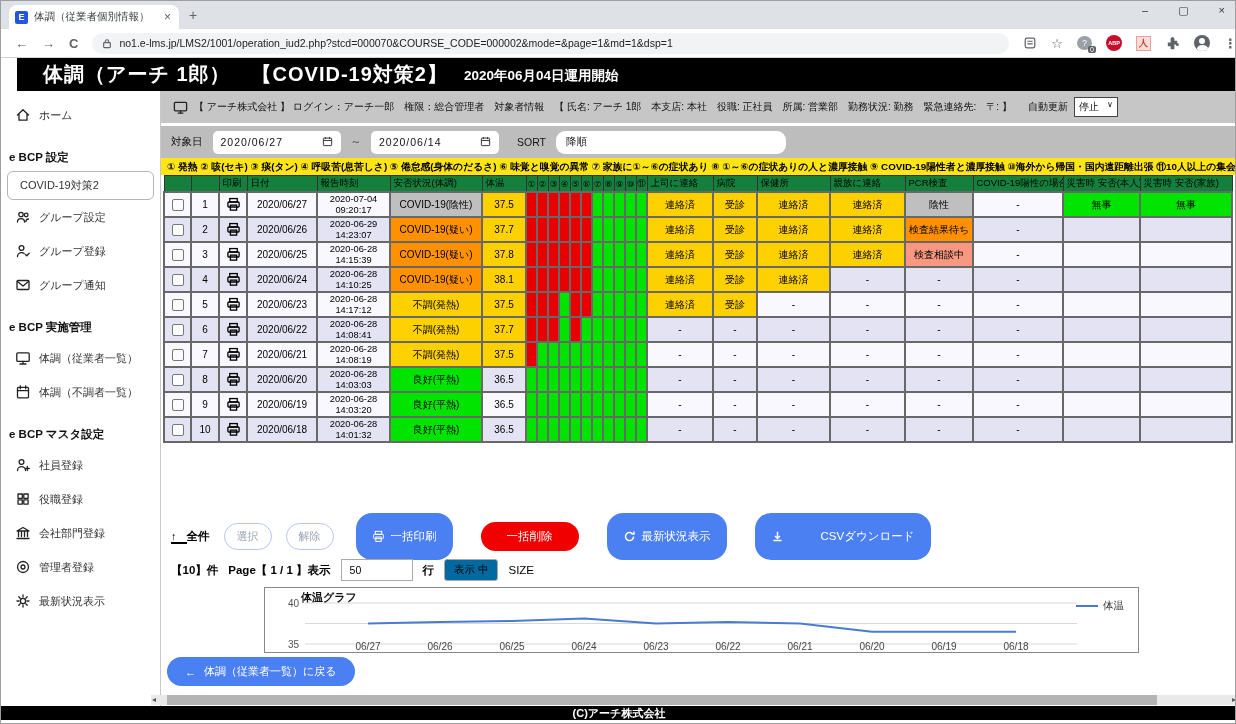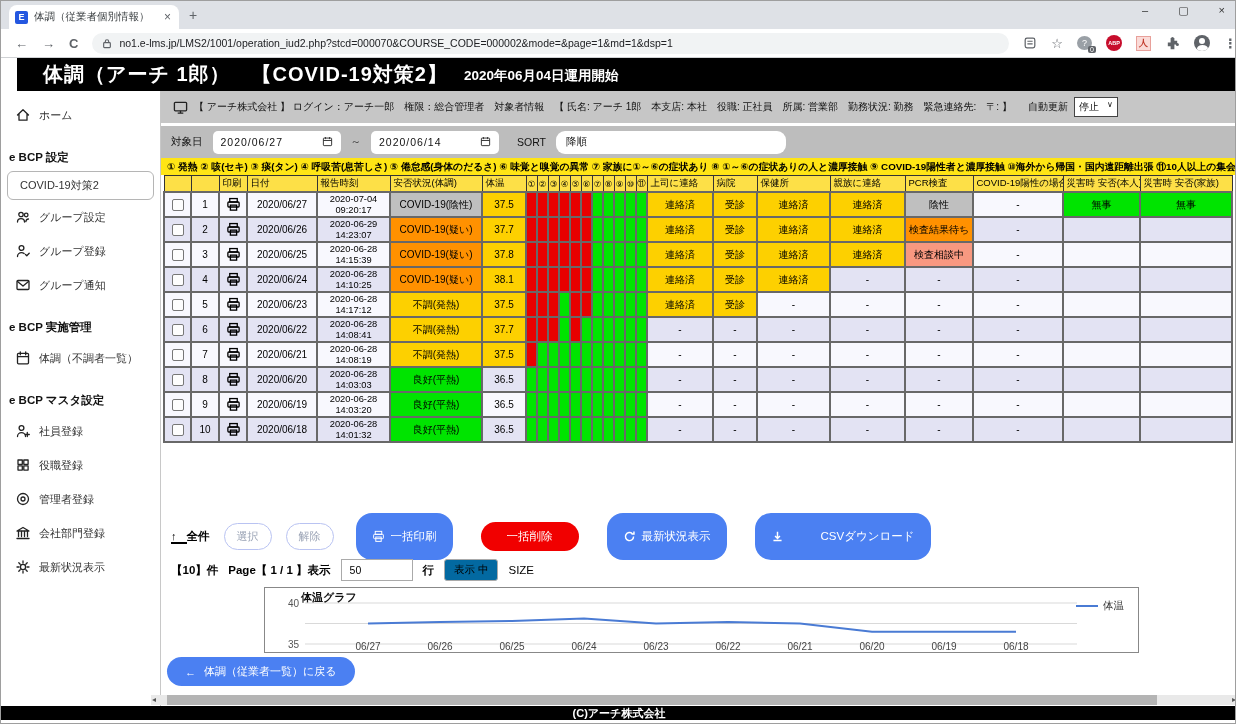--- a/index.html
+++ b/index.html
@@ -57,21 +57,21 @@
   .autoupd .sel{background:#fff;border:1px solid #444;padding:2px 4px;font-size:10px;display:flex;gap:8px;}
   .filterbar{position:absolute;left:0;top:35px;width:1076px;height:32px;background:#bdbdbd;display:flex;align-items:center;gap:10px;padding-left:10px;font-size:10.5px;color:#111;}
   .datebox{background:#fff;border-radius:5px;width:128px;height:23px;display:flex;align-items:center;justify-content:space-between;padding:0 8px;font-size:10.5px;letter-spacing:1px;}
   .calico svg{width:11px;height:11px;stroke:#333;fill:none;stroke-width:1.4;}
   .sortbox{background:#fff;border-radius:9px;width:230px;height:23px;display:flex;align-items:center;padding:0 10px;font-size:10.5px;}
   .legendbar{position:absolute;left:0;top:67px;width:1076px;height:17px;background:var(--legend-yellow);font-size:9.8px;font-weight:bold;color:#000;line-height:17px;padding-left:6px;white-space:nowrap;overflow:hidden;}
 
   
   .tablewrap{position:absolute;left:2px;top:84px;}
   table.health{border-collapse:collapse;table-layout:fixed;width:1070px;font-size:10px;color:#000;}
-  table.health th{background:#fde047;border:1px solid #333;font-weight:normal;font-size:9.5px;text-align:left;padding:1px 0 1px 3px;height:13px;white-space:nowrap;overflow:hidden;}
+  table.health th{background:#15803d;border:1px solid #333;font-weight:normal;font-size:9.5px;text-align:left;padding:1px 0 1px 3px;height:13px;white-space:nowrap;overflow:hidden;}
   table.health th.sym{padding:1px 0;text-align:center;font-size:8.5px;}
   table.health td{border:2px solid #686868;height:25px;text-align:center;padding:0;white-space:nowrap;overflow:hidden;}
   tr.odd td{background:#f8f8fe;}
   tr.even td{background:#e3e3f3;}
   td.time{font-size:9.3px;line-height:11px;}
   .bg-gold{background:var(--cell-gold) !important;}
   .bg-orange{background:var(--cell-orange) !important;}
   .bg-gray{background:var(--cell-gray) !important;}
   .bg-green{background:var(--cell-green) !important;}
   .bg-red{background:var(--cell-red) !important;}
@@ -202,20 +202,29 @@
                 <rect x="2" y="3.5" width="12" height="9" rx="1"></rect>
                 <path d="M2.5 4.5 8 9l5.5-4.5"></path>
               </svg>
             </span>
             <span>グループ通知</span>
           </div>
           <div class="sb-section">e BCP 実施管理</div>
           <div class="sb-item">
             <span class="sb-ico">
               <svg viewBox="0 0 16 16">
+                <rect x="1.8" y="2.8" width="12.4" height="8.6" rx="1"></rect>
+                <path d="M8 11.4v2.2M5 14h6"></path>
+              </svg>
+            </span>
+            <span>体調（従業者一覧）</span>
+          </div>
+          <div class="sb-item">
+            <span class="sb-ico">
+              <svg viewBox="0 0 16 16">
                 <rect x="2.5" y="3.3" width="11" height="10.5" rx="1"></rect>
                 <path d="M2.5 6.6h11M5.3 1.8v3M10.7 1.8v3"></path>
               </svg>
             </span>
             <span>体調（不調者一覧）</span>
           </div>
           <div class="sb-section">e BCP マスタ設定</div>
           <div class="sb-item">
             <span class="sb-ico">
               <svg viewBox="0 0 16 16">
@@ -233,34 +242,34 @@
                 <rect x="8.8" y="3" width="4.3" height="4.3"></rect>
                 <rect x="3" y="8.8" width="4.3" height="4.3"></rect>
                 <rect x="8.8" y="8.8" width="4.3" height="4.3"></rect>
               </svg>
             </span>
             <span>役職登録</span>
           </div>
           <div class="sb-item">
             <span class="sb-ico">
               <svg viewBox="0 0 16 16">
+                <path d="M2 6 8 2.5 14 6z"></path>
+                <path d="M3.5 6.5v5M6.5 6.5v5M9.5 6.5v5M12.5 6.5v5M2 13.5h12"></path>
+              </svg>
+            </span>
+            <span>会社部門登録</span>
+          </div>
+          <div class="sb-item">
+            <span class="sb-ico">
+              <svg viewBox="0 0 16 16">
                 <circle cx="8" cy="8" r="5.5"></circle>
                 <circle cx="8" cy="8" r="2"></circle>
               </svg>
             </span>
             <span>管理者登録</span>
-          </div>
-          <div class="sb-item">
-            <span class="sb-ico">
-              <svg viewBox="0 0 16 16">
-                <path d="M2 6 8 2.5 14 6z"></path>
-                <path d="M3.5 6.5v5M6.5 6.5v5M9.5 6.5v5M12.5 6.5v5M2 13.5h12"></path>
-              </svg>
-            </span>
-            <span>会社部門登録</span>
           </div>
           <div class="sb-item">
             <span class="sb-ico">
               <svg viewBox="0 0 16 16">
                 <circle cx="8" cy="8" r="2.6"></circle>
                 <path d="M8 2v2M8 12v2M2 8h2M12 8h2M3.8 3.8l1.4 1.4M10.8 10.8l1.4 1.4M12.2 3.8l-1.4 1.4M5.2 10.8l-1.4 1.4"></path>
               </svg>
             </span>
             <span>最新状況表示</span>
           </div>

